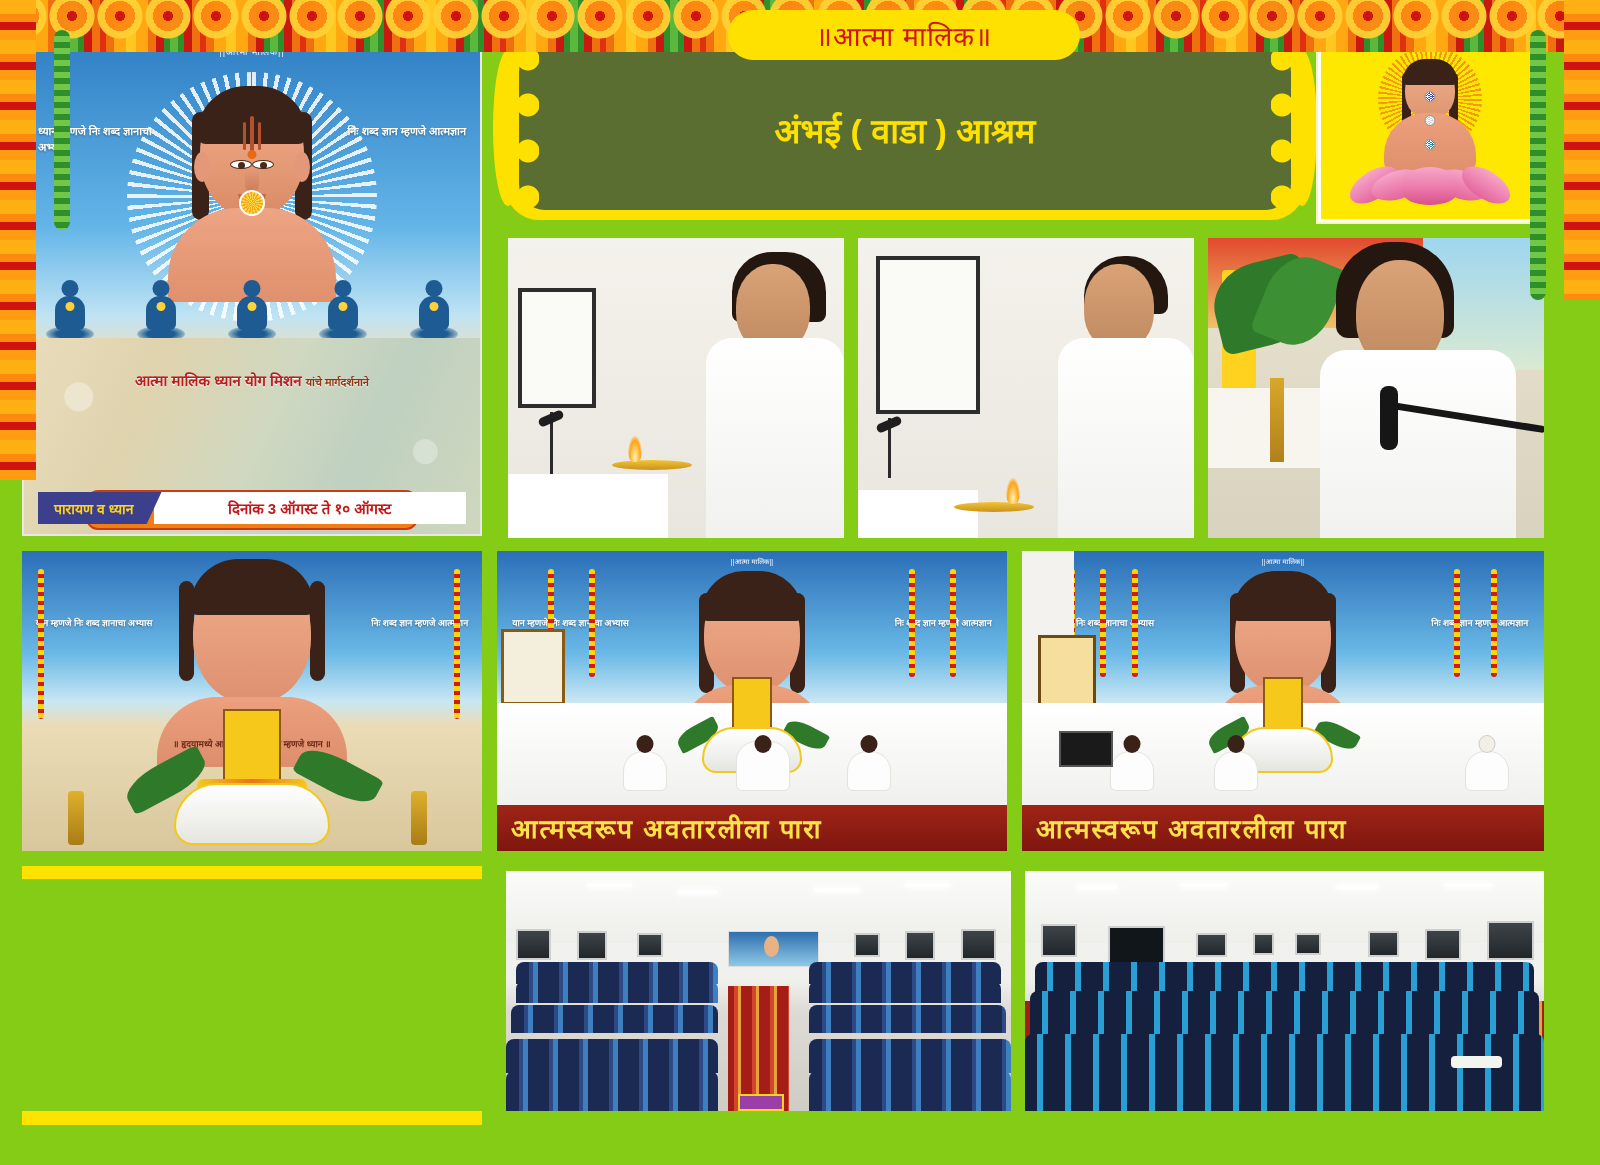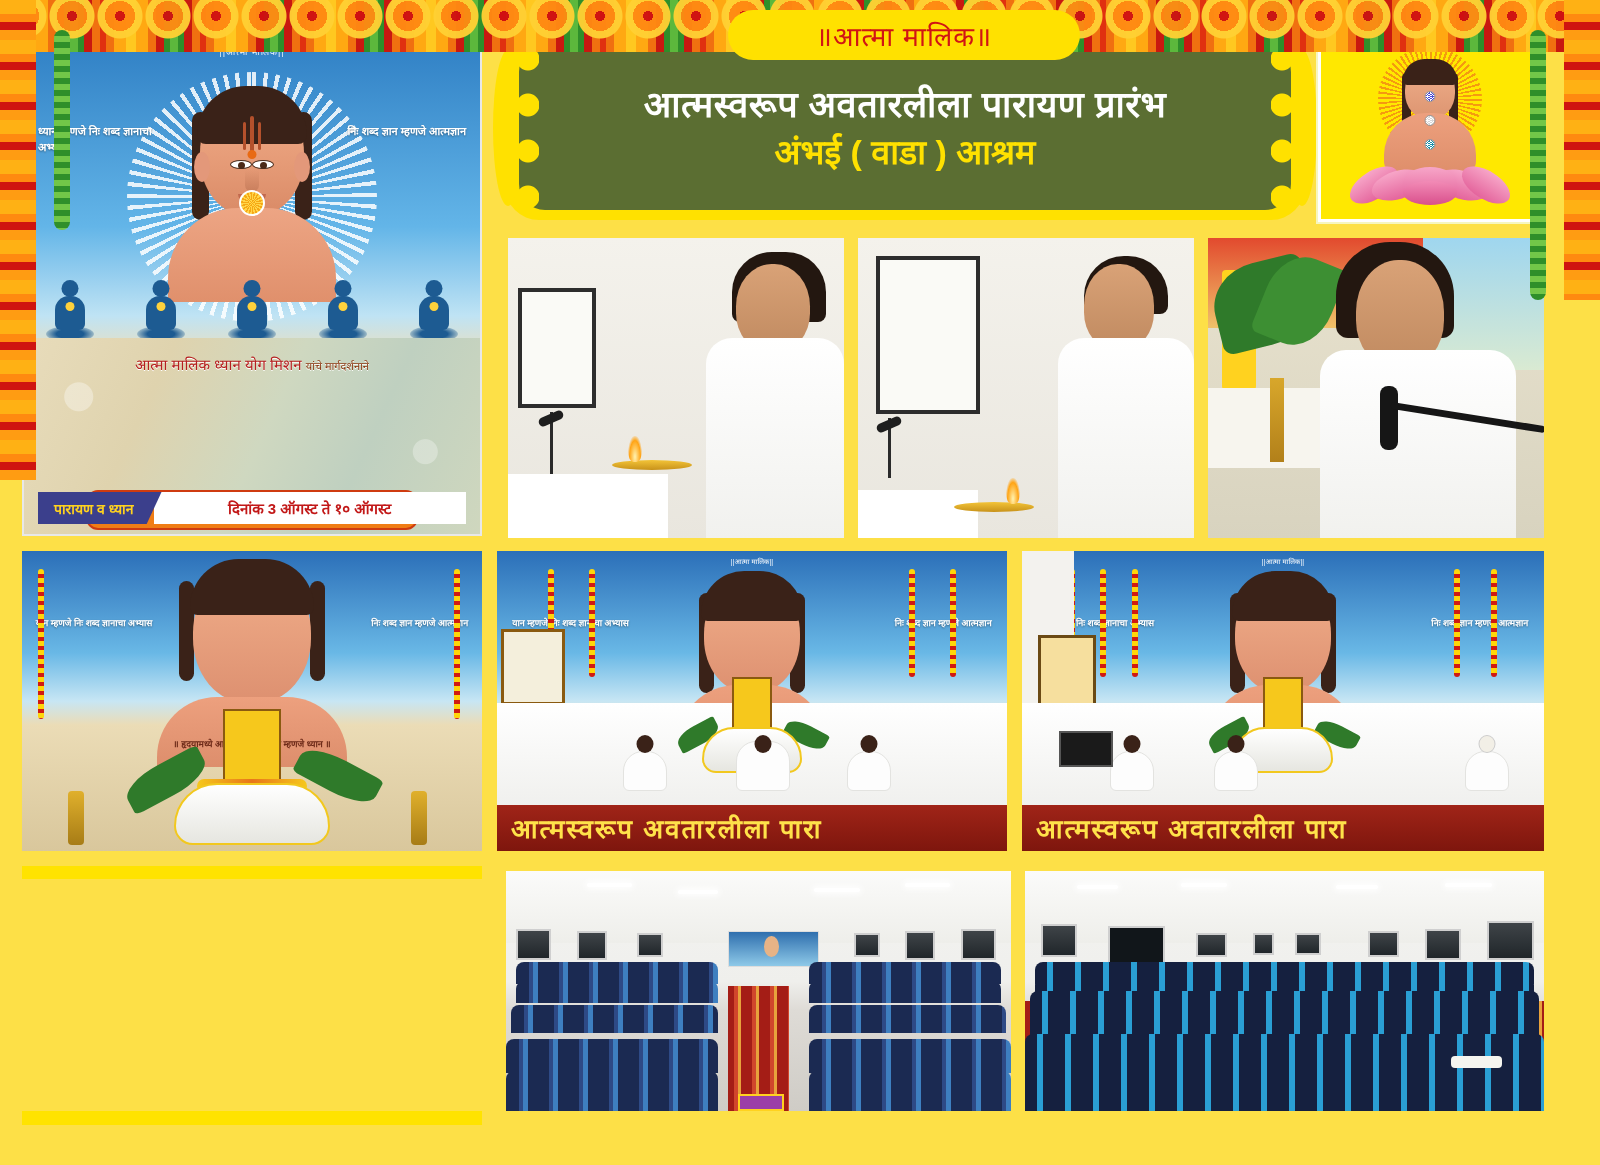--- a/index.html
+++ b/index.html
@@ -5,21 +5,21 @@
   * { box-sizing: border-box; margin: 0; padding: 0; }
   html, body {
     width: 1600px; height: 1165px;
     font-family: "Liberation Sans", sans-serif;
     background: #ffffff;
     overflow: hidden;
   }
   #stage {
     position: relative;
     width: 1600px; height: 1165px;
-    background: #fde047;
+    background: #84cc16;
   }
 
   
   .garland-top {
     position: absolute; left: 0; top: 0; width: 1600px; height: 52px;
     background:
       repeating-linear-gradient(90deg,
         #e03010 0px, #e03010 6px,
         #f07010 6px, #f07010 14px,
         #ffa812 14px, #ffa812 26px,
@@ -183,22 +183,22 @@
     width: 9px; height:9px; border-radius:50%; background:#ffd23c;
   }
   .poster-lower {
     position:absolute; left:0; right:0; top: 300px; bottom:0;
     background:
       radial-gradient(circle at 12% 30%, rgba(255,255,255,.35) 0 14px, rgba(255,255,255,0) 15px),
       radial-gradient(circle at 88% 58%, rgba(255,255,255,.3) 0 12px, rgba(255,255,255,0) 13px),
       linear-gradient(115deg, #e8dcbb 0%, #dfd3ae 28%, #cfd8c0 52%, #bfd0c0 72%, #cfd7be 100%);
   }
   .pl-line1 {
-    position:absolute; top: 16px; width:100%; text-align:center;
-    font-size: 15px; font-weight: normal; color:#b62020;
+    position:absolute; top: 32px; width:100%; text-align:center;
+    font-size: 15px; font-weight: bold; color:#b62020;
     text-shadow: 0 1px 0 #fff;
   }
   .pl-line1 .small { font-size: 11px; color:#8c3a12; }
   .pl-line2 {
     position:absolute; top: 42px; width:100%; text-align:center;
     font-size: 17px; font-weight:bold; color:#2b2b8f;
   }
   .pl-card {
     position:absolute; left: 30px; right: 30px; top: 68px; height: 78px;
     background:#ffffff; border-radius: 16px;
@@ -582,21 +582,20 @@
       <div class="pl-strip">
         <div class="pl-strip-a">पारायण व ध्यान</div>
         <div class="pl-strip-b">दिनांक 3 ऑगस्ट ते १० ऑगस्ट</div>
       </div>
     </div>
   </div>
 
   <div class="header-wrap">
     <div class="header-outer"></div>
     <div class="header-inner">
-      <div class="header-title">आत्मस्वरूप अवतारलीला पारायण प्रारंभ</div>
       <div class="header-sub">अंभई ( वाडा ) आश्रम</div>
     </div>
     <div class="hdr-scallop-l"></div>
     <div class="hdr-scallop-r"></div>
   </div>
   <div class="badge">॥आत्मा मालिक॥</div>
 
   <div class="logo-panel">
     <div class="lg-halo"></div>
     <div class="lg-fig">

